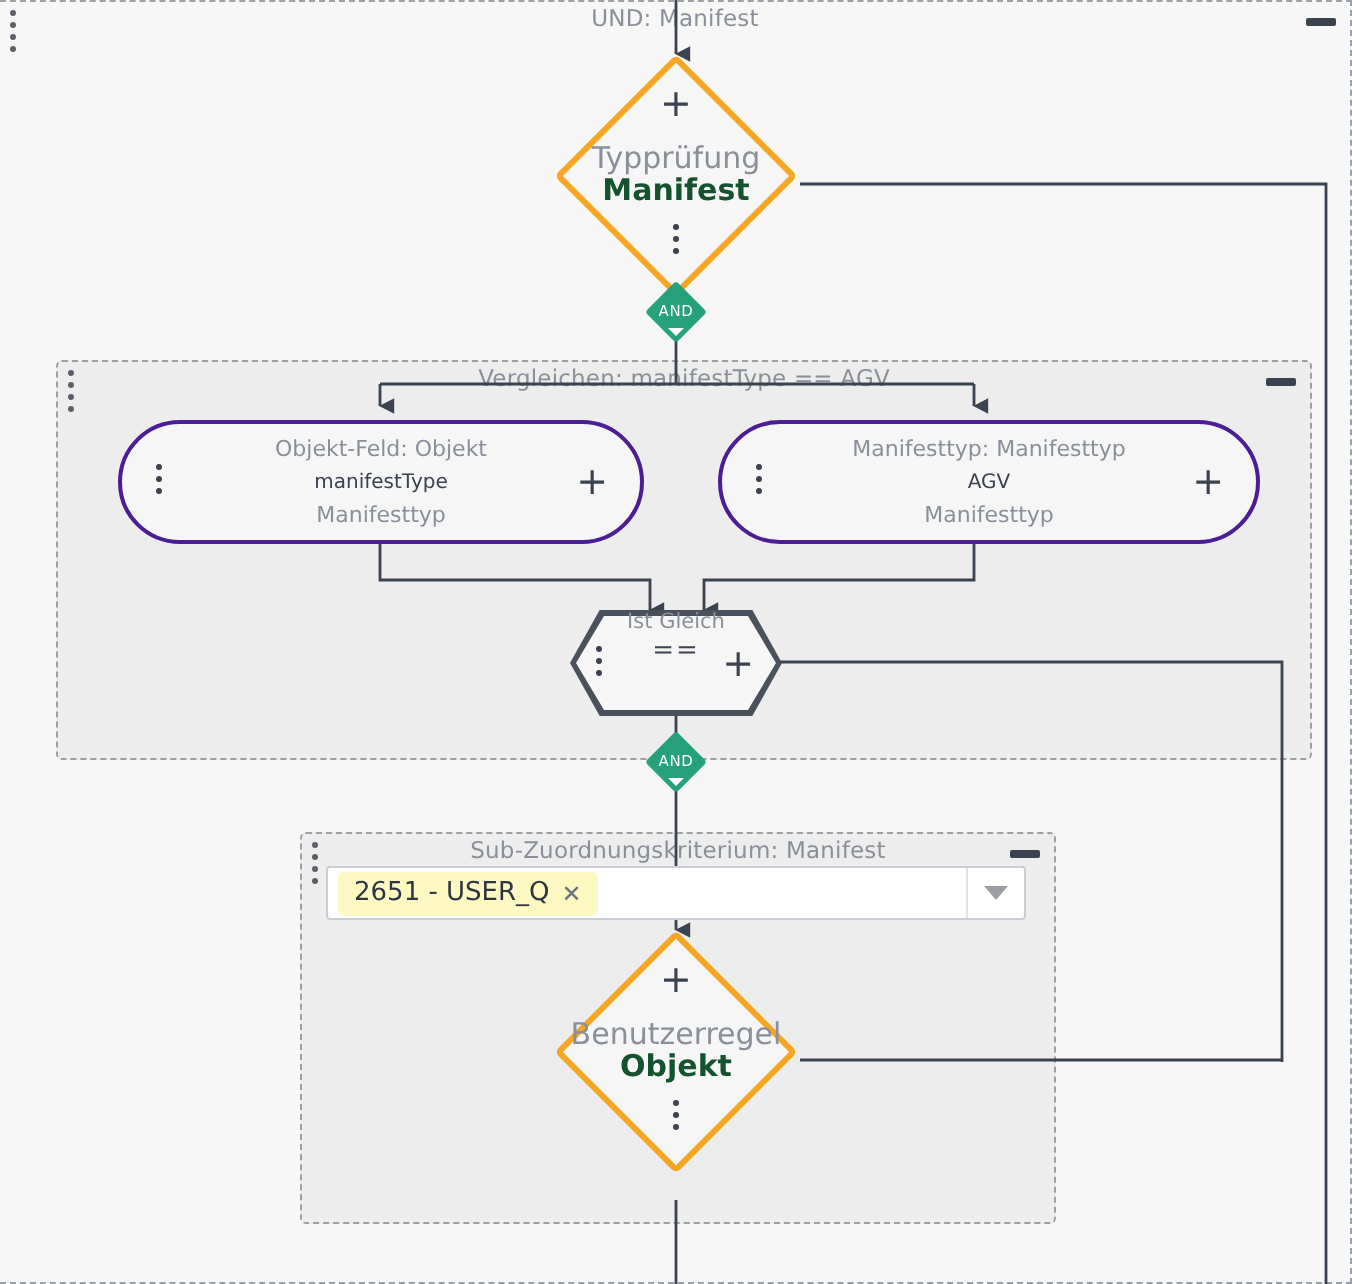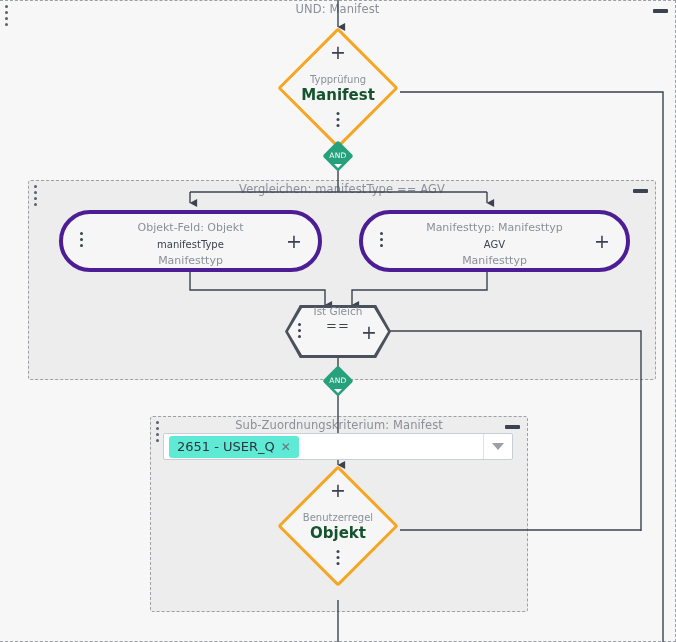--- a/index.html
+++ b/index.html
@@ -79,36 +79,36 @@
     position:absolute;inset:0;
     display:flex;flex-direction:column;
     align-items:center;justify-content:center;
     text-align:center;
   }
   .d-plus{
     position:absolute;top:18px;left:50%;transform:translateX(-50%);
     font-size:19px;line-height:14px;color:#3b4250;font-weight:400;
     user-select:none;
   }
-  .d-sub{font-size:10px;color:#8a9099;line-height:13px;}
+  .d-sub{font-size:15px;color:#8a9099;line-height:13px;}
   .d-main{font-size:15px;color:#14532d;line-height:18px;font-weight:bold;}
   .d-dots{
     position:absolute;bottom:19px;left:50%;transform:translateX(-50%);
     display:flex;flex-direction:column;align-items:center;
   }
   .d-dots i{width:3px;height:3px;border-radius:50%;background:#3b4250;margin-bottom:3px;}
 
   
   .pill{
     position:absolute;
     background:#f6f6f6;
-    border:4px solid #4c1d95;
+    border:2px solid #4c1d95;
     border-radius:34px;
     box-sizing:border-box;
-    display:flex;align-items:flex-end;
+    display:flex;align-items:center;
   }
   .pill .dots{
     position:absolute;left:17px;top:50%;transform:translateY(-50%);
     display:flex;flex-direction:column;align-items:center;
   }
   .pill .dots i{width:3px;height:3px;border-radius:50%;background:#3b4250;margin-bottom:3px;}
   .pill .plus{
     position:absolute;right:16px;top:50%;transform:translateY(-50%);
     font-size:19px;line-height:14px;color:#3b4250;
   }
@@ -168,21 +168,21 @@
   .selectbox{
     position:absolute;
     background:#ffffff;
     border:1px solid #c9ced6;
     border-radius:2px;
     box-sizing:border-box;
     display:flex;align-items:center;
   }
   .chip{
     display:inline-flex;align-items:center;gap:6px;
-    background:#5eead4;
+    background:#fef9c3;
     border-radius:3px;
     padding:3px 8px;
     margin-left:5px;
     font-size:13px;
     color:#2f3540;
     line-height:16px;
     white-space:nowrap;
   }
   .chip .x{color:#6b7280;font-size:12px;cursor:pointer;}
   .sel-arrow{

